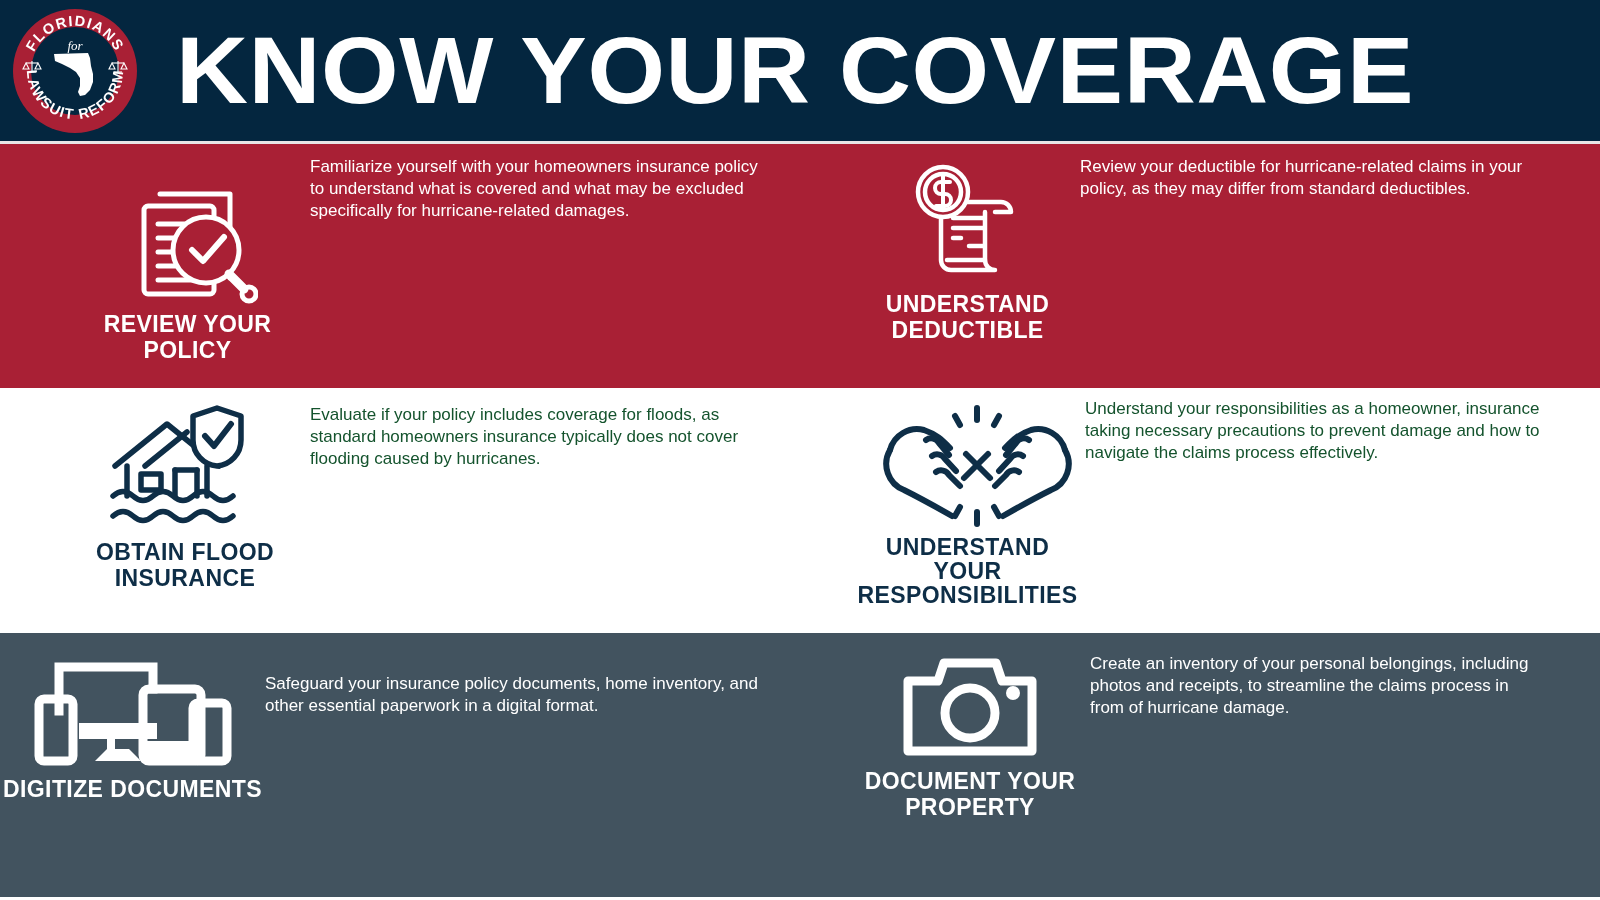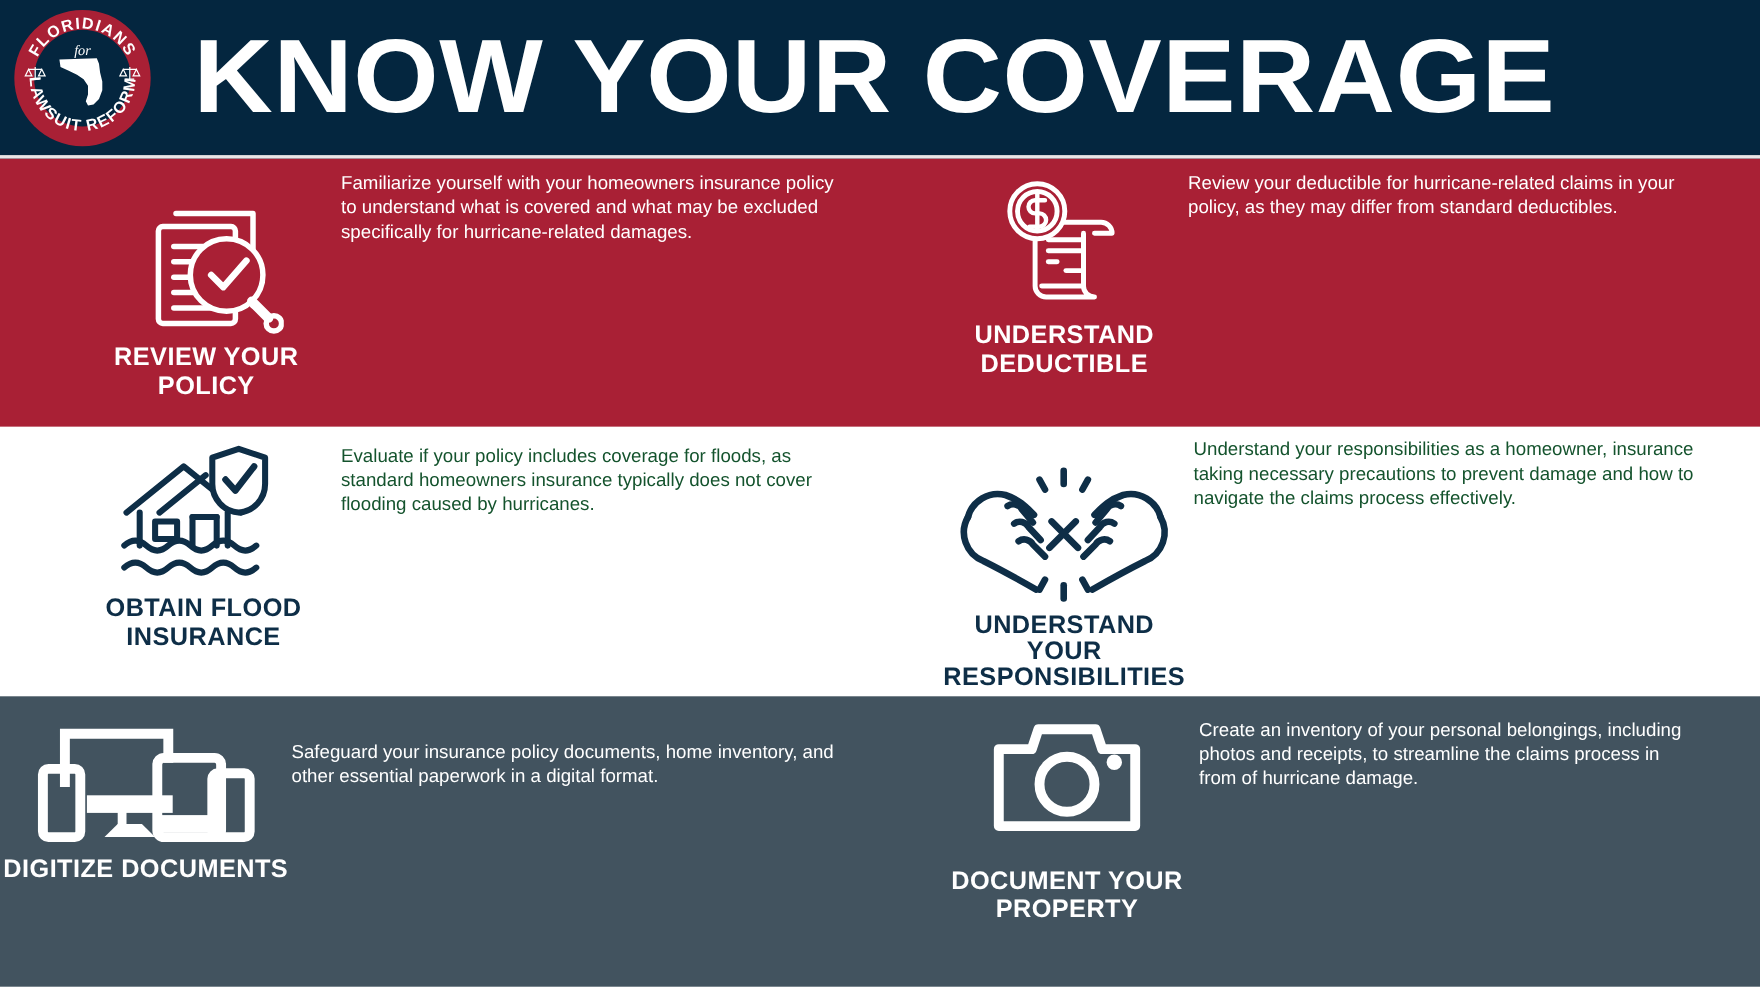--- a/index.html
+++ b/index.html
@@ -122,29 +122,29 @@
   .band-red .cell-left  .text-col { padding-top: 12px; padding-right: 30px; }
   .band-red .cell-left  .icon-col { margin-left: 65px; flex-basis: 245px; }
   .band-red .cell-right .icon-col { margin-left: 55px; flex-basis: 225px; padding-top: 12px; }
   .band-red .cell-right .text-col { padding-top: 12px; padding-right: 65px; }
 
   
   .band-white .icon-label { color: #0e2e47; }
   .band-white .text-col   { color: #14532d; }
   .band-white .cell-left  .icon-col { margin-left: 60px; flex-basis: 250px; padding-top: 16px; }
   .band-white .cell-left  .text-col { padding-top: 16px; padding-right: 30px; }
-  .band-white .cell-right .icon-col { margin-left: 50px; flex-basis: 235px; padding-top: 36px; }
+  .band-white .cell-right .icon-col { margin-left: 50px; flex-basis: 235px; padding-top: 16px; align-items: flex-end; }
   .band-white .cell-right .text-col { padding-top: 10px; padding-right: 60px; }
 
   
   .band-slate .icon-label,
   .band-slate .text-col { color: #ffffff; }
   .band-slate .cell-left  .icon-col { flex-basis: 265px; padding-top: 20px; }
   .band-slate .cell-left  .text-col { padding-top: 40px; padding-right: 30px; }
-  .band-slate .cell-right .icon-col { margin-left: 50px; flex-basis: 240px; padding-top: 18px; gap: 19px; }
+  .band-slate .cell-right .icon-col { margin-left: 50px; flex-basis: 240px; padding-top: 18px; }
   .band-slate .cell-right .text-col { padding-top: 20px; padding-right: 60px; }
 
   .icon-label.tight { line-height: 1.05; }
 </style>
 </head>
 <body>
 
 <div class="infographic">
 
   <div class="header">

